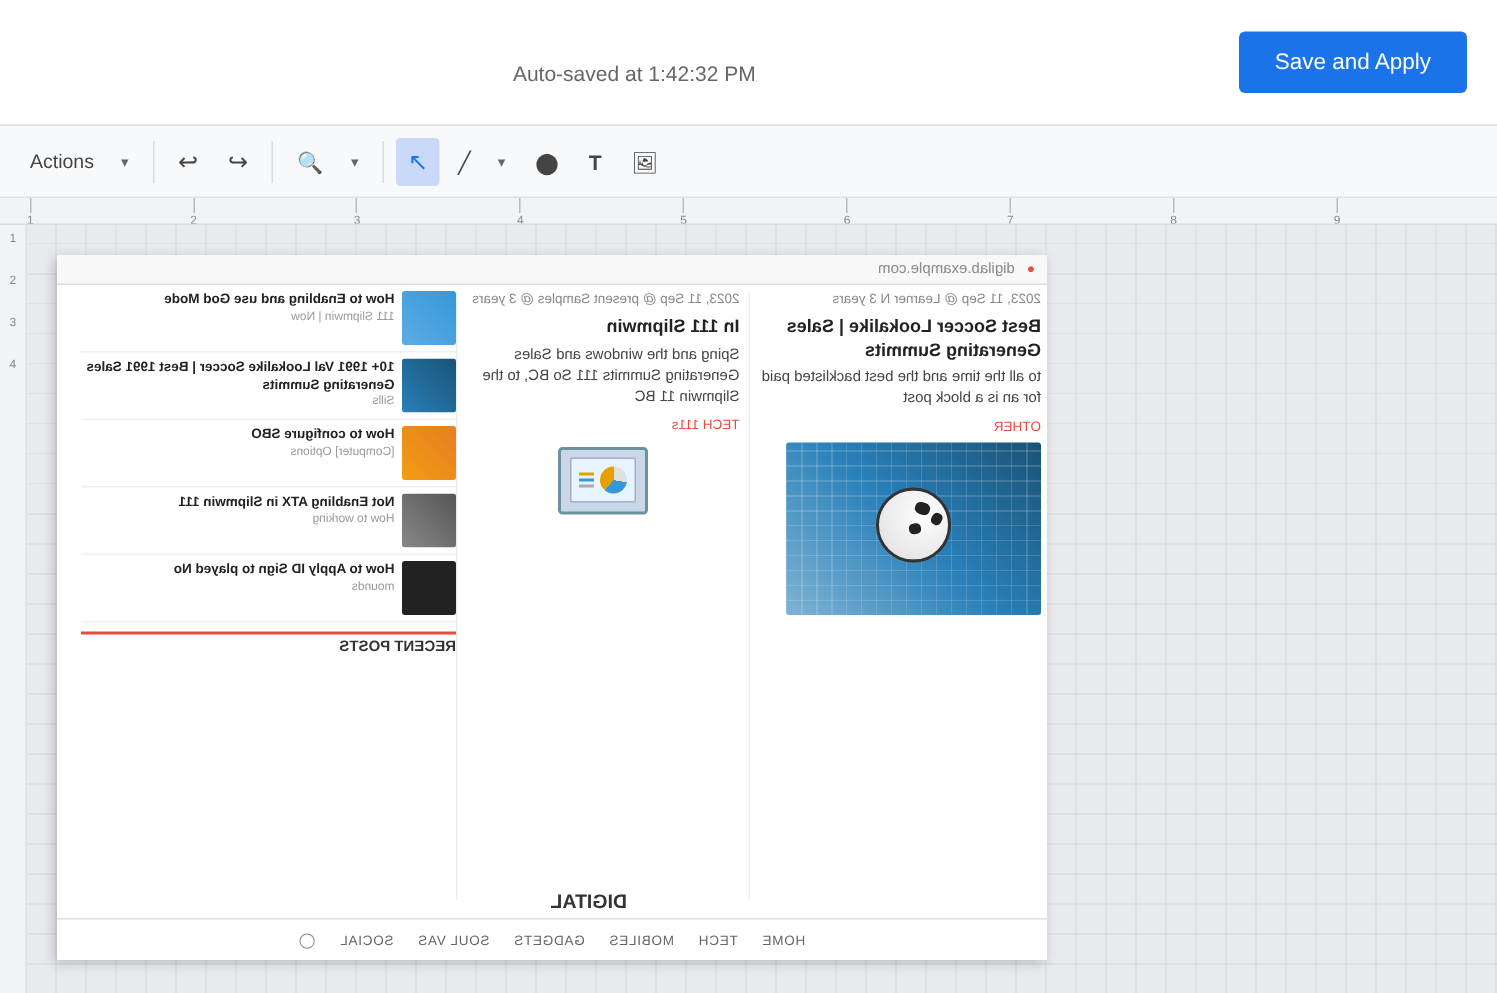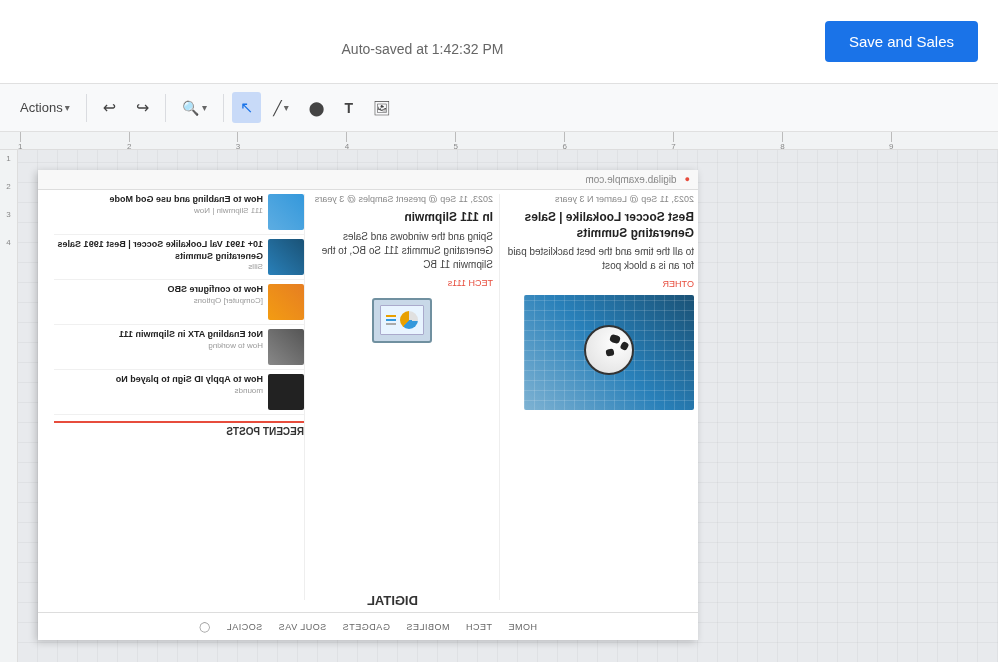--- a/index.html
+++ b/index.html
@@ -45,21 +45,21 @@
       align-items: center;
       padding: 0 12px;
       height: 48px;
       background: #f8f9fa;
       border-bottom: 1px solid #e0e0e0;
       gap: 4px;
     }
     .toolbar-btn {
       display: flex;
       align-items: center;
-      gap: 2px;
+      gap: 18px;
       background: none;
       border: none;
       padding: 6px 8px;
       cursor: pointer;
       border-radius: 3px;
       font-size: 13px;
       color: #444;
     }
     .toolbar-btn.active { background: #c8daf8; }
     .toolbar-separator {
@@ -338,21 +338,21 @@
       font-weight: bold;
       color: #333;
       text-transform: uppercase;
     }
   </style>
 </head>
 <body>
 
 <div id="header">
   <span id="auto-saved">Auto-saved at 1:42:32 PM</span>
-  <button id="save-close-btn">Save and Sales</button>
+  <button id="save-close-btn">Save and Apply</button>
 </div>
 
 <div id="toolbar">
   <button class="toolbar-btn">
     <span>Actions</span>
     <span class="dropdown-arrow">▾</span>
   </button>
 
   <div class="toolbar-separator"></div>
 

